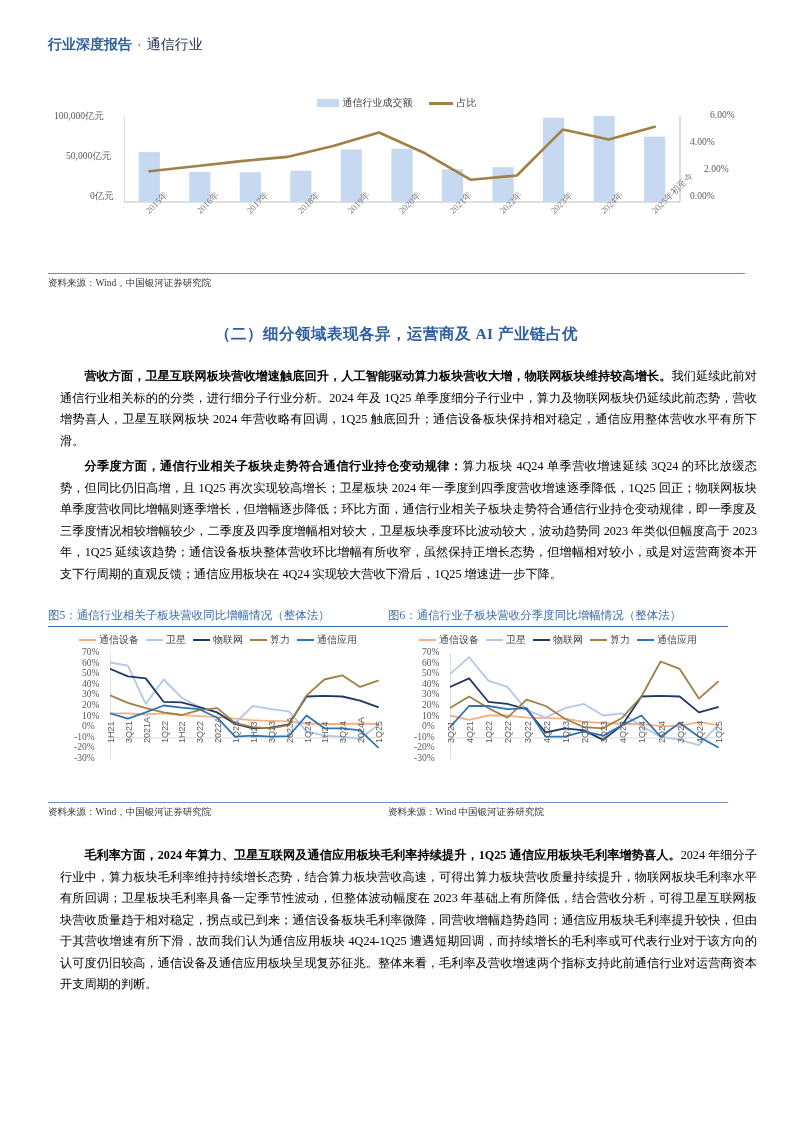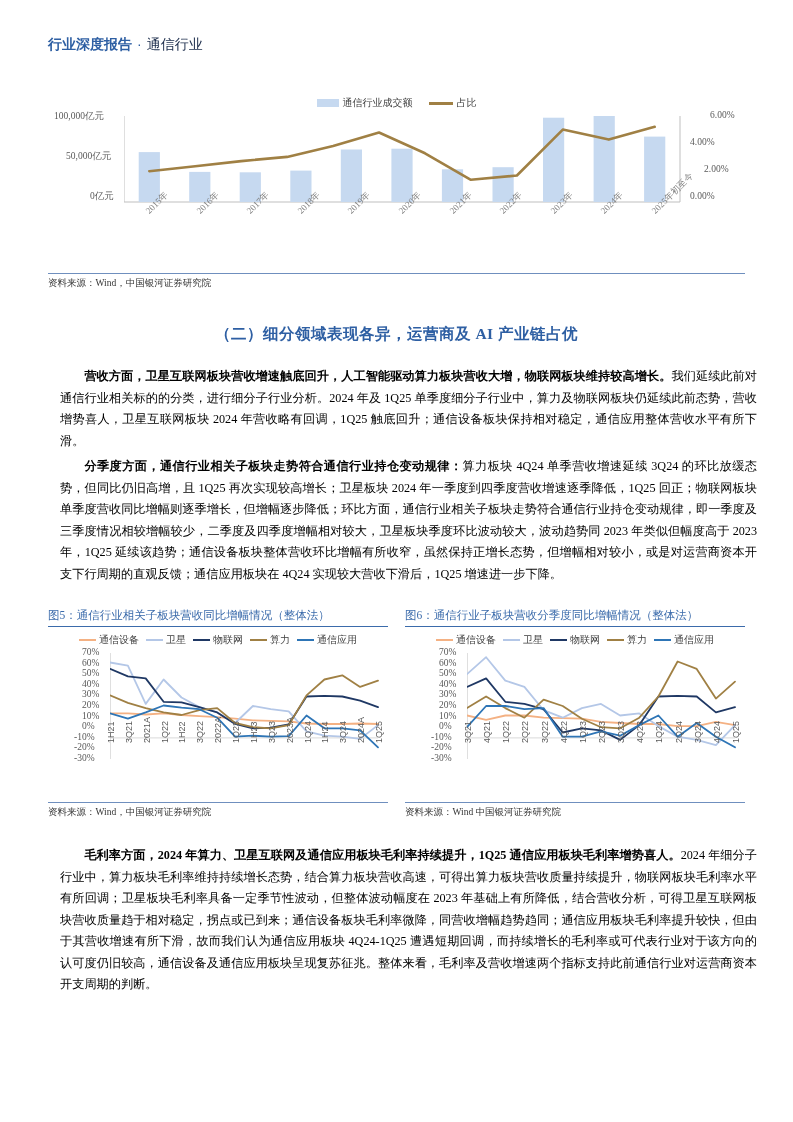--- a/index.html
+++ b/index.html
@@ -97,21 +97,21 @@
     font-family:"Liberation Serif","DejaVu Serif",serif;
   }
   .body-text p { margin:0; text-indent:2em; }
   .body-text b { font-weight:bold; }
 
   .p1 { top:366px; }
   .p2 { top:456px; }
   .p3 { top:845px; }
 
   
-  .fig56 { position:absolute; left:48px; top:608px; width:697px; display:flex; gap:17px; }
+  .fig56 { position:absolute; left:48px; top:608px; width:697px; display:flex; gap:0; }
   .fig56 .col { width:340px; }
   .fig56-chart { position:relative; height:175px; }
 
   .legend-sm {
     display:flex; align-items:center; justify-content:center;
     gap:7px; font-size:10px; color:#404040;
     font-family:"Liberation Serif",serif; flex-wrap:nowrap;
   }
   .legend-sm .legend-item { gap:3px; }
   .legend-sm .lg-swatch-line { width:17px; height:2.5px; }

